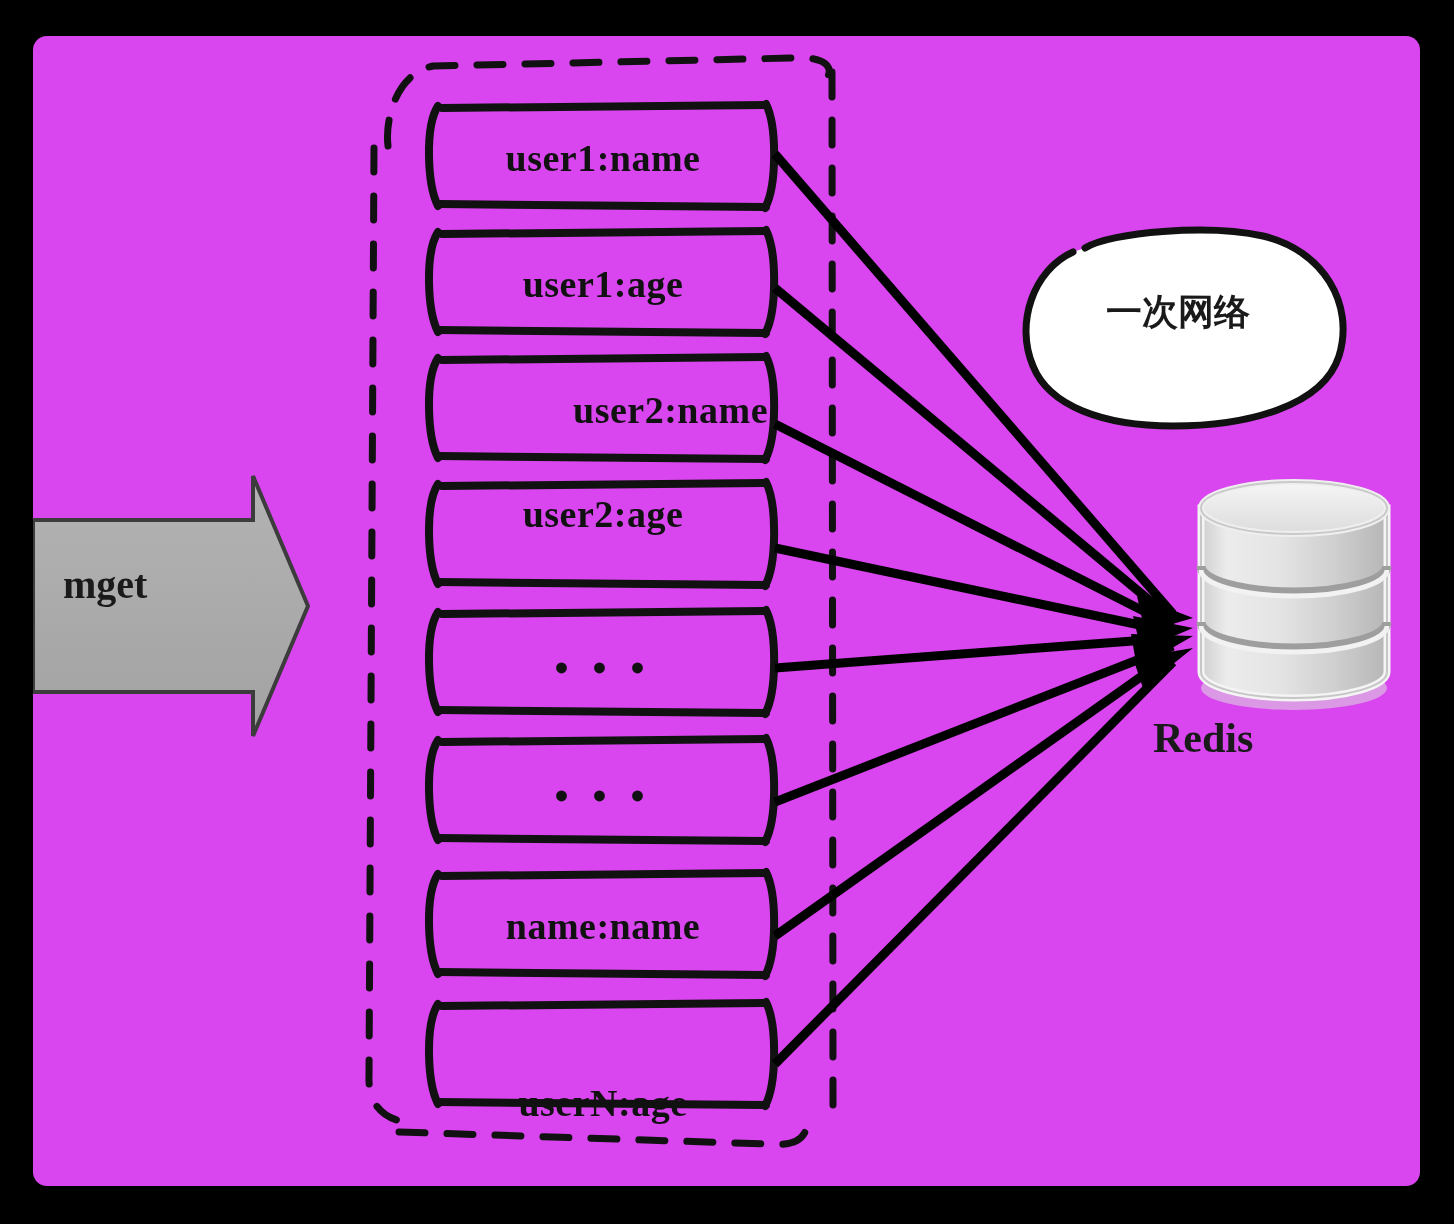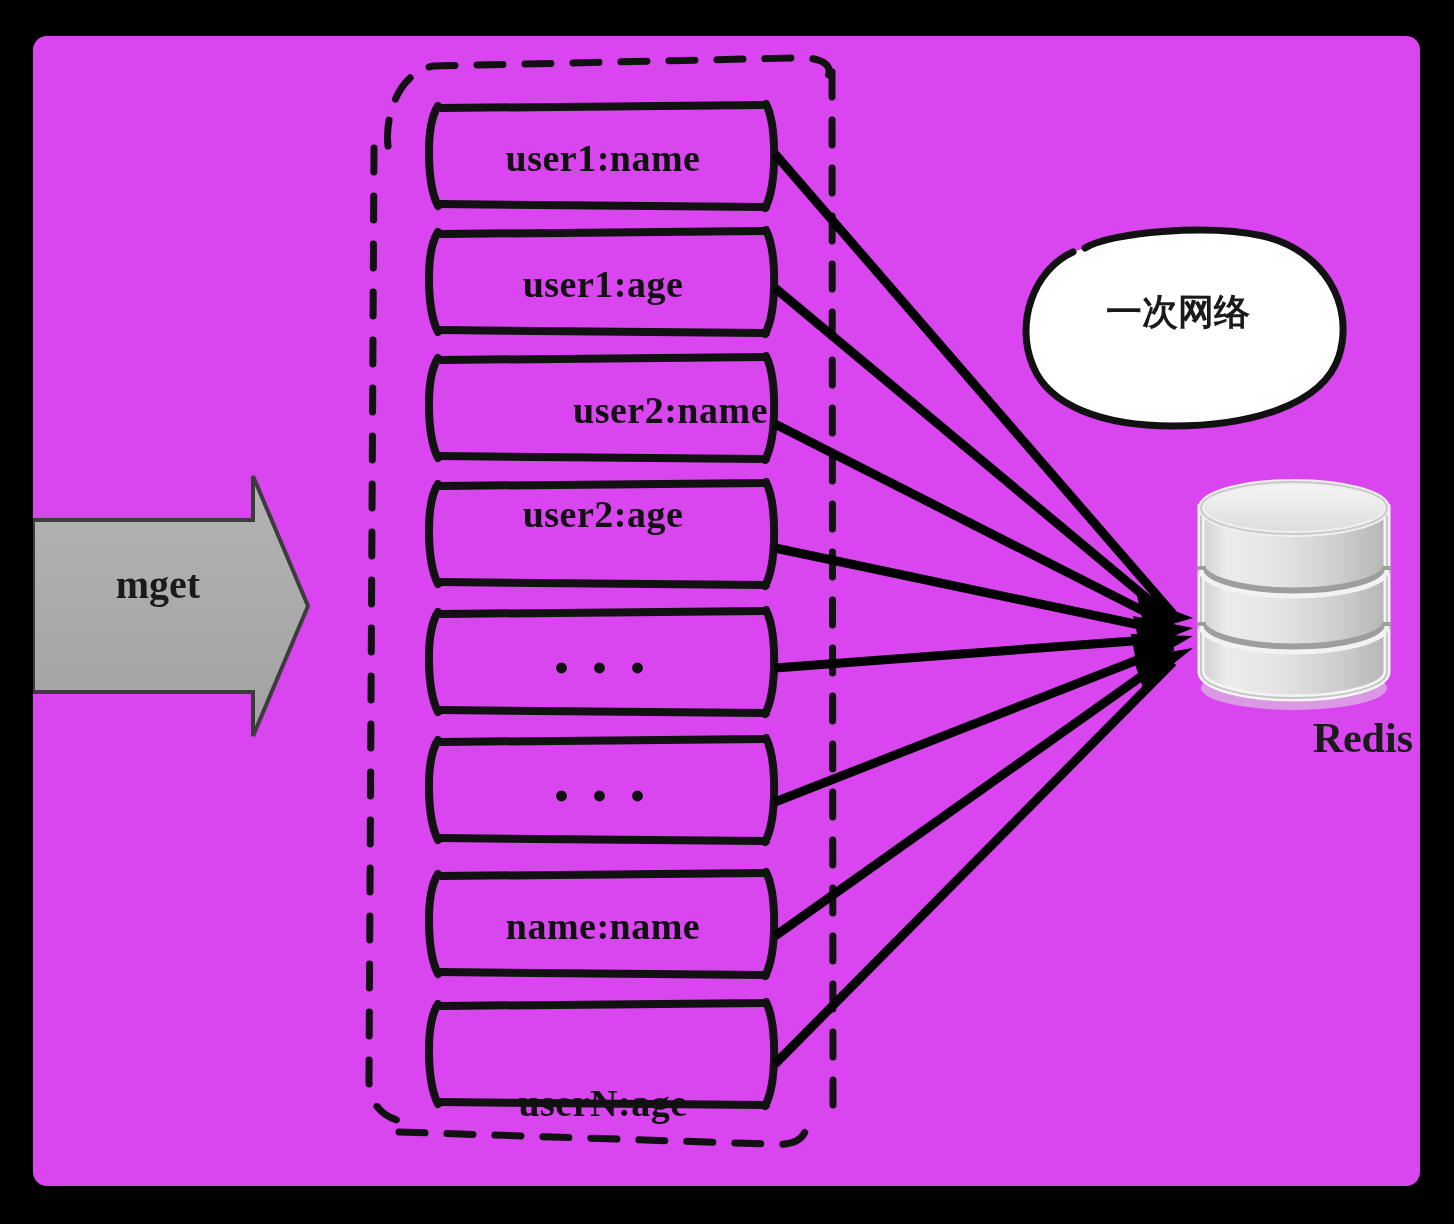--- a/index.html
+++ b/index.html
@@ -25,25 +25,25 @@
     font-size:38px;color:#111;
     text-align:center;
     white-space:nowrap;
     letter-spacing:0.5px;
   }
   .dots{
     font-size:40px;letter-spacing:7px;line-height:1;color:#111;
   }
   #mget-label{
     position:absolute;left:30px;top:525px;width:190px;
-    font-size:40px;color:#1a1a1a;text-align:center;
+    font-size:40px;color:#1a1a1a;
   }
   #redis-label{
-    position:absolute;left:1180px;top:678px;width:200px;
-    font-size:42px;color:#1a1a1a;text-align:right;
+    position:absolute;left:1120px;top:678px;width:200px;
+    font-size:42px;color:#1a1a1a;text-align:left;
   }
   #cloud-text{
     position:absolute;left:1010px;top:222px;width:270px;
     text-align:center;color:#1a1a1a;
     font-family:"DejaVu Sans","Liberation Sans",sans-serif;
     font-size:36px;line-height:1.22;margin-top:32px;
   }
   #cloud-text .l2{padding-left:6px;}
 </style>
 </head>

